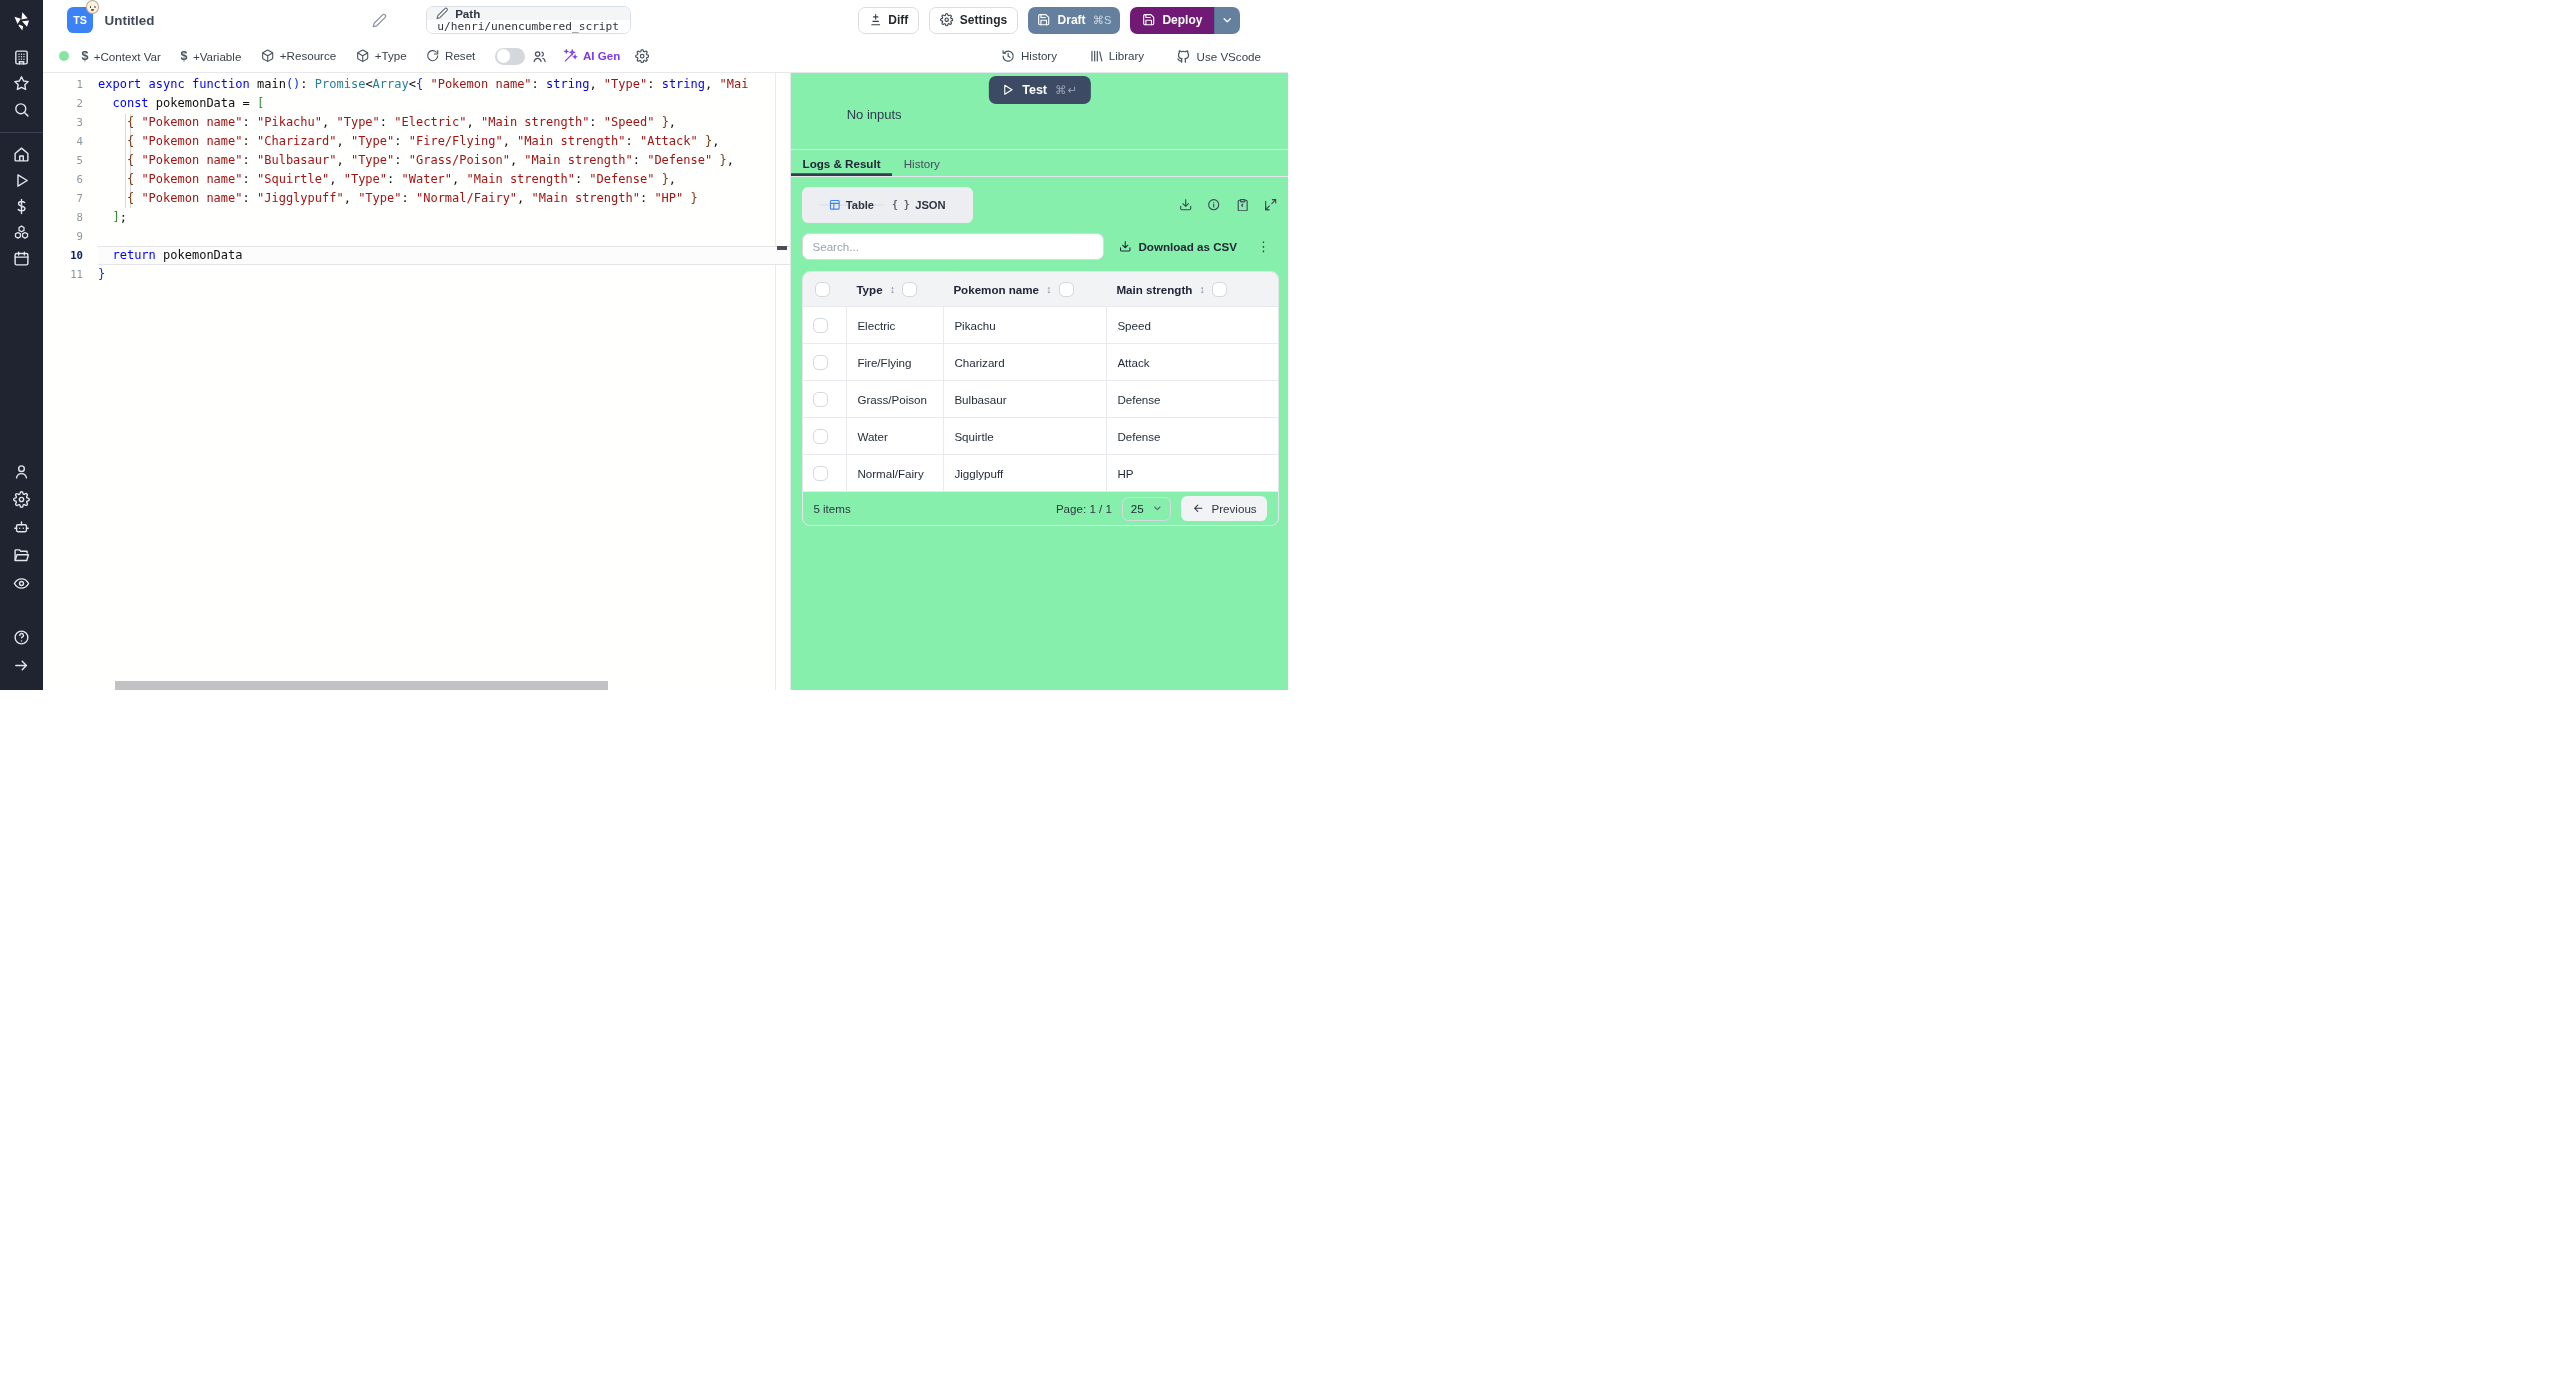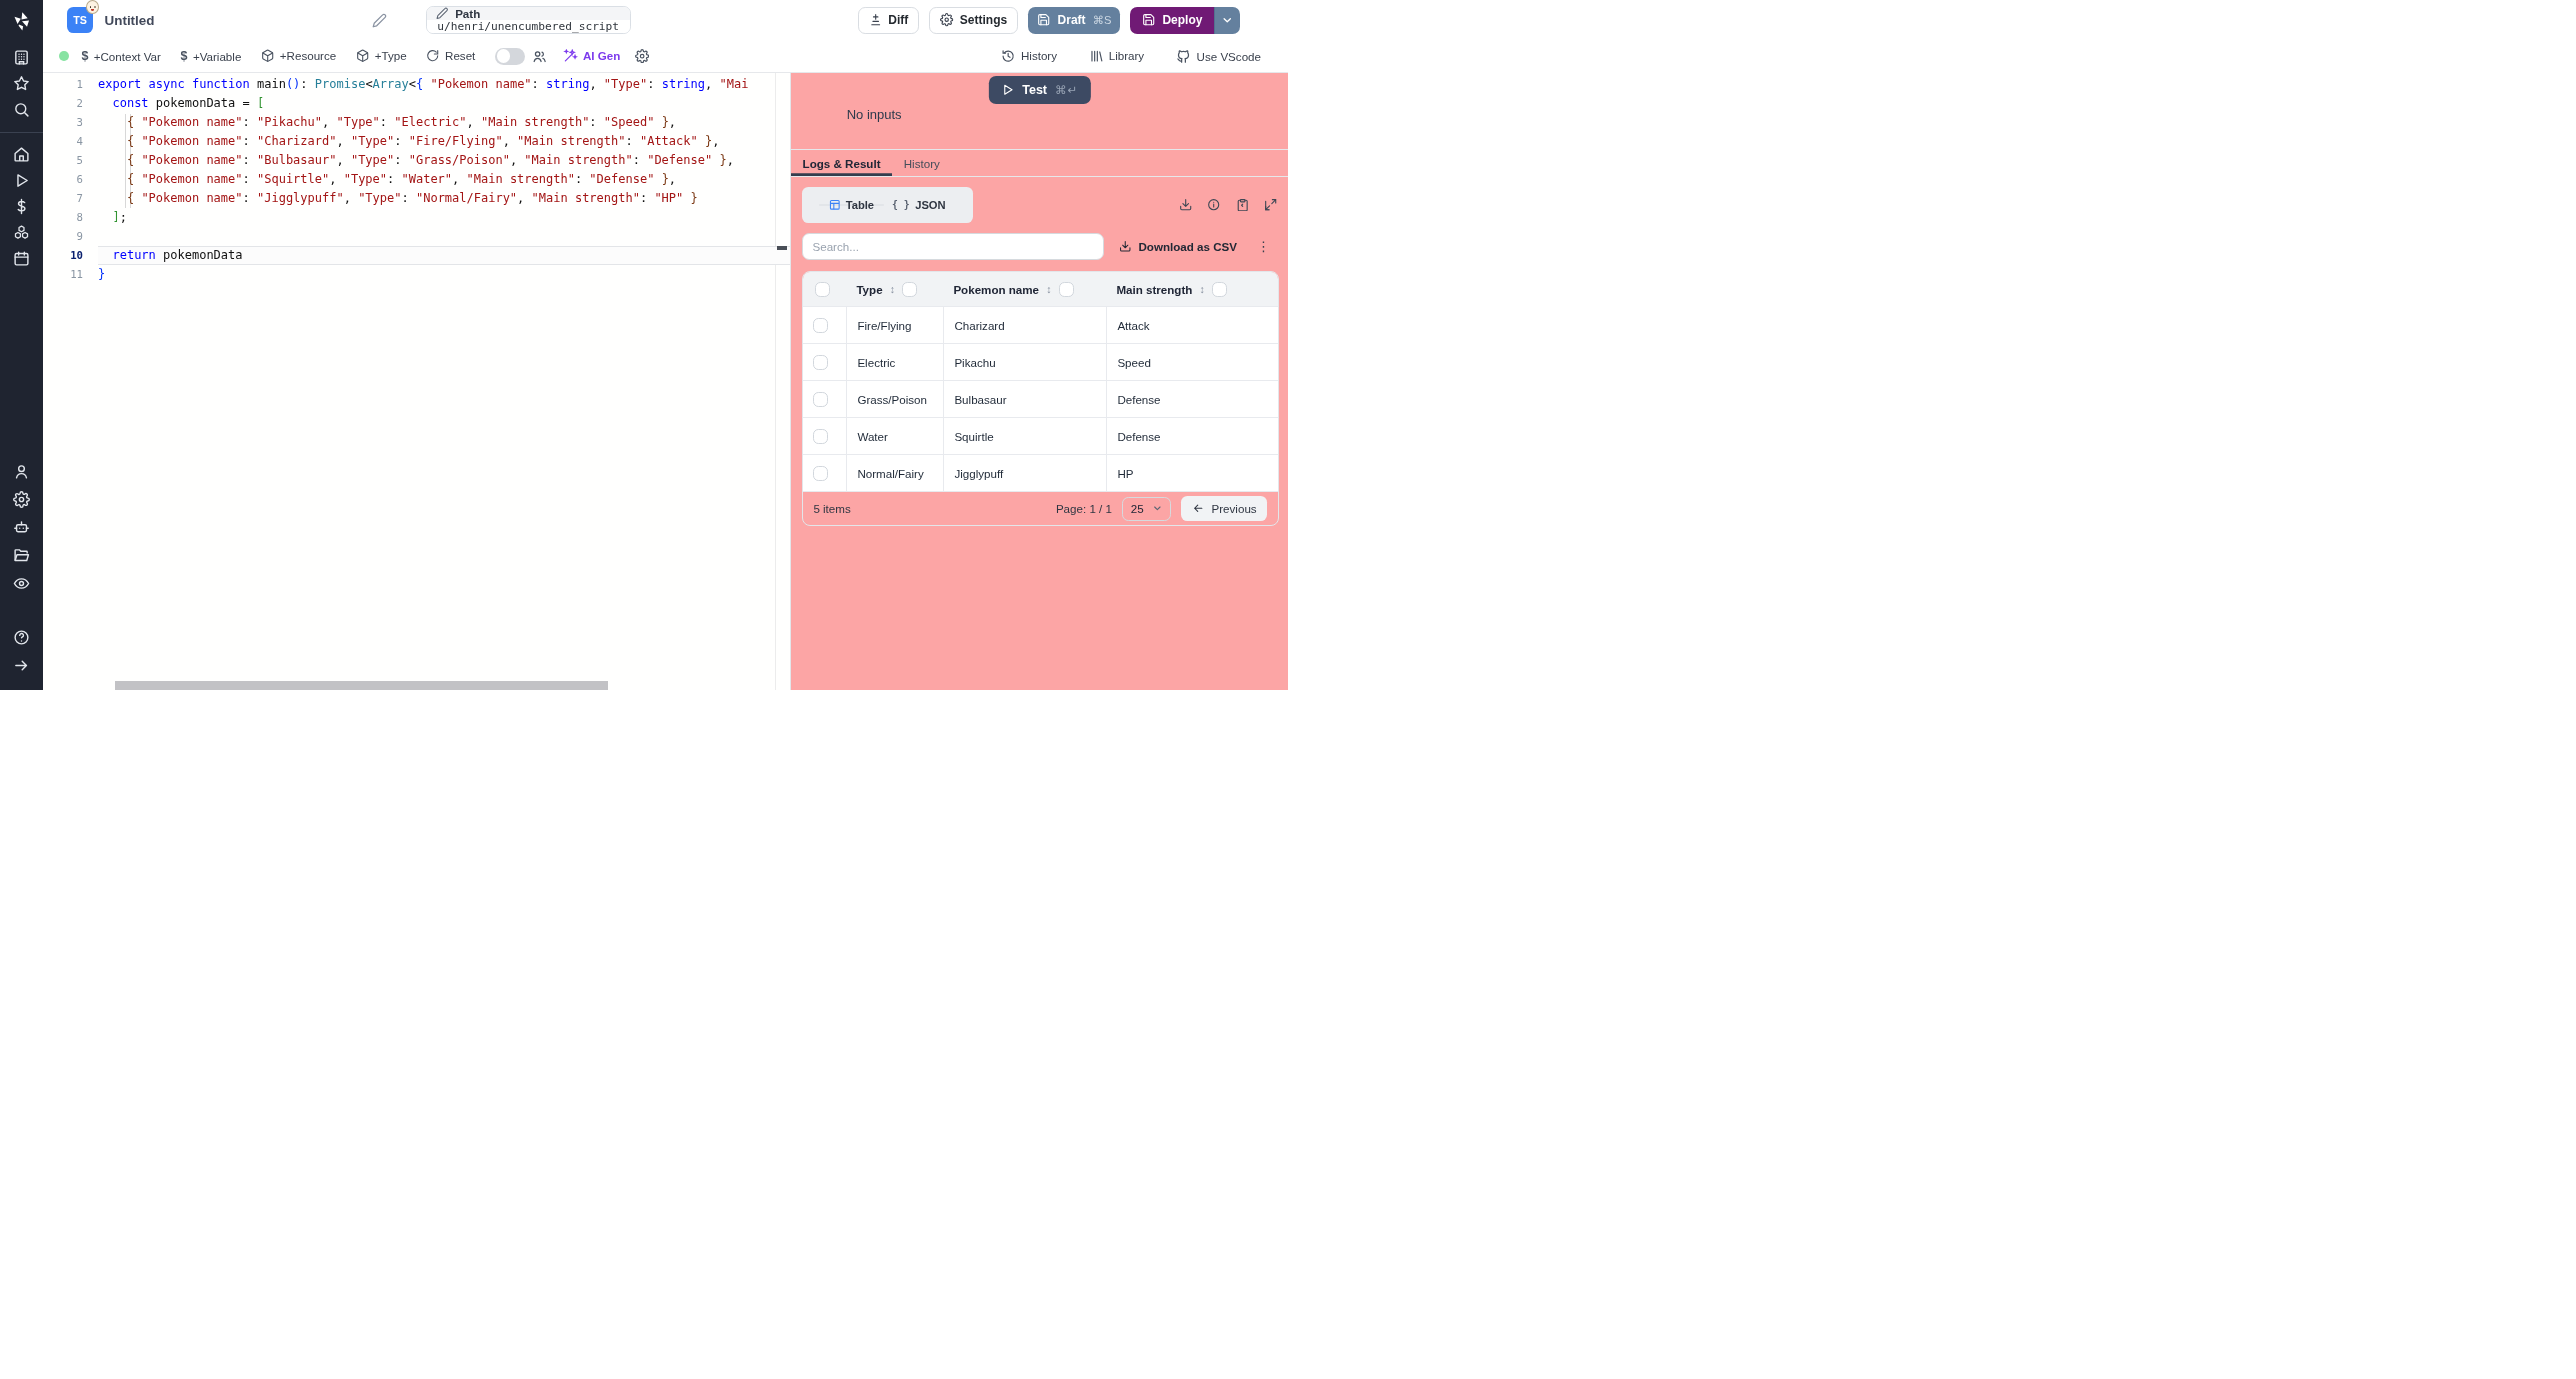--- a/index.html
+++ b/index.html
@@ -66,21 +66,21 @@
   .ln { width:55px; text-align:right; padding-right:15px; color:#8a96a3; font-size:10.7px; flex-shrink:0; font-family:"DejaVu Sans Mono", monospace; }
   .lc { flex:1; overflow:hidden; }
   .code-line.active .lc { background:#fcfcfc; box-shadow:inset 0 0.9px 0 #e3e5e8, inset 0 -0.9px 0 #e3e5e8; }
   .code-line.active .ln { color:#0b216f; font-weight:bold; }
   .tk-p { color:#111; } .tk-k { color:#0000ff; } .tk-s { color:#a31515; }
   .tk-t { color:#267f99; } .tk-b1 { color:#0431fa; } .tk-b2 { color:#319331; } .tk-b3 { color:#7b3814; }
   .overview-mark { position:absolute; right:2.7px; top:173px; width:10.7px; height:3.6px; background:#4a4f57; }
   .hscrollbar { position:absolute; left:72px; bottom:0; width:493px; height:9px; background:#c2c2c5; cursor:pointer; }
 
   
-  .panel { flex:1; border-left:0.9px solid #e3e6ea; display:flex; flex-direction:column; min-width:0; background:#fca5a5; }
+  .panel { flex:1; border-left:0.9px solid #e3e6ea; display:flex; flex-direction:column; min-width:0; background:#86efac; }
   .panel-top { position:relative; height:77px; border-bottom:0.9px solid #e6e8eb; flex-shrink:0; }
   .test-btn { position:absolute; left:50%; transform:translateX(-50%); top:2.7px; height:28px; display:flex; align-items:center; gap:8px; padding:0 12.5px; background:#3d4a63; border:none; border-radius:7.2px; color:#fff; font-size:12.5px; font-weight:700; cursor:pointer; }
   .test-btn .kbd { color:#9aa5b6; font-weight:400; font-size:11.6px; letter-spacing:0.9px; }
   .no-inputs { position:absolute; left:19.7px; top:34px; font-size:13px; color:#2d3a4c;margin-left:36px; }
   .tabs { display:flex; height:27px; border-bottom:0.9px solid #e6e8eb; flex-shrink:0; }
   .tab { padding:0 11.6px; display:flex; align-items:center; font-size:11.6px; color:#454d5a; cursor:pointer; }
   .tab.active { font-weight:700; color:#202636; box-shadow:inset 0 -2.7px 0 #333d4e; }
   .result-head { display:flex; align-items:center; justify-content:space-between; margin:9.8px 10.7px 0 10.7px; }
   .seg { display:flex; background:#eceef1; border-radius:6.3px; padding:18px; height:23px; }
   .seg-opt { display:flex; align-items:center; gap:5.4px; padding:0 9px; font-size:11.2px; font-weight:700; color:#2f3642; border-radius:4.5px; cursor:pointer; }
@@ -523,31 +523,31 @@
               <span>Main strength</span>
               <span class="sort">↕</span>
               <span class="cb"></span>
             </div>
           </div>
           <div id="table-body">
               <div class="trow">
                 <div class="tcell col-cb">
                   <span class="cb"></span>
                 </div>
-                <div class="tcell col-type">Fire/Flying</div>
-                <div class="tcell col-name">Charizard</div>
-                <div class="tcell col-str">Attack</div>
+                <div class="tcell col-type">Electric</div>
+                <div class="tcell col-name">Pikachu</div>
+                <div class="tcell col-str">Speed</div>
               </div>
               <div class="trow">
                 <div class="tcell col-cb">
                   <span class="cb"></span>
                 </div>
-                <div class="tcell col-type">Electric</div>
-                <div class="tcell col-name">Pikachu</div>
-                <div class="tcell col-str">Speed</div>
+                <div class="tcell col-type">Fire/Flying</div>
+                <div class="tcell col-name">Charizard</div>
+                <div class="tcell col-str">Attack</div>
               </div>
               <div class="trow">
                 <div class="tcell col-cb">
                   <span class="cb"></span>
                 </div>
                 <div class="tcell col-type">Grass/Poison</div>
                 <div class="tcell col-name">Bulbasaur</div>
                 <div class="tcell col-str">Defense</div>
               </div>
               <div class="trow">

